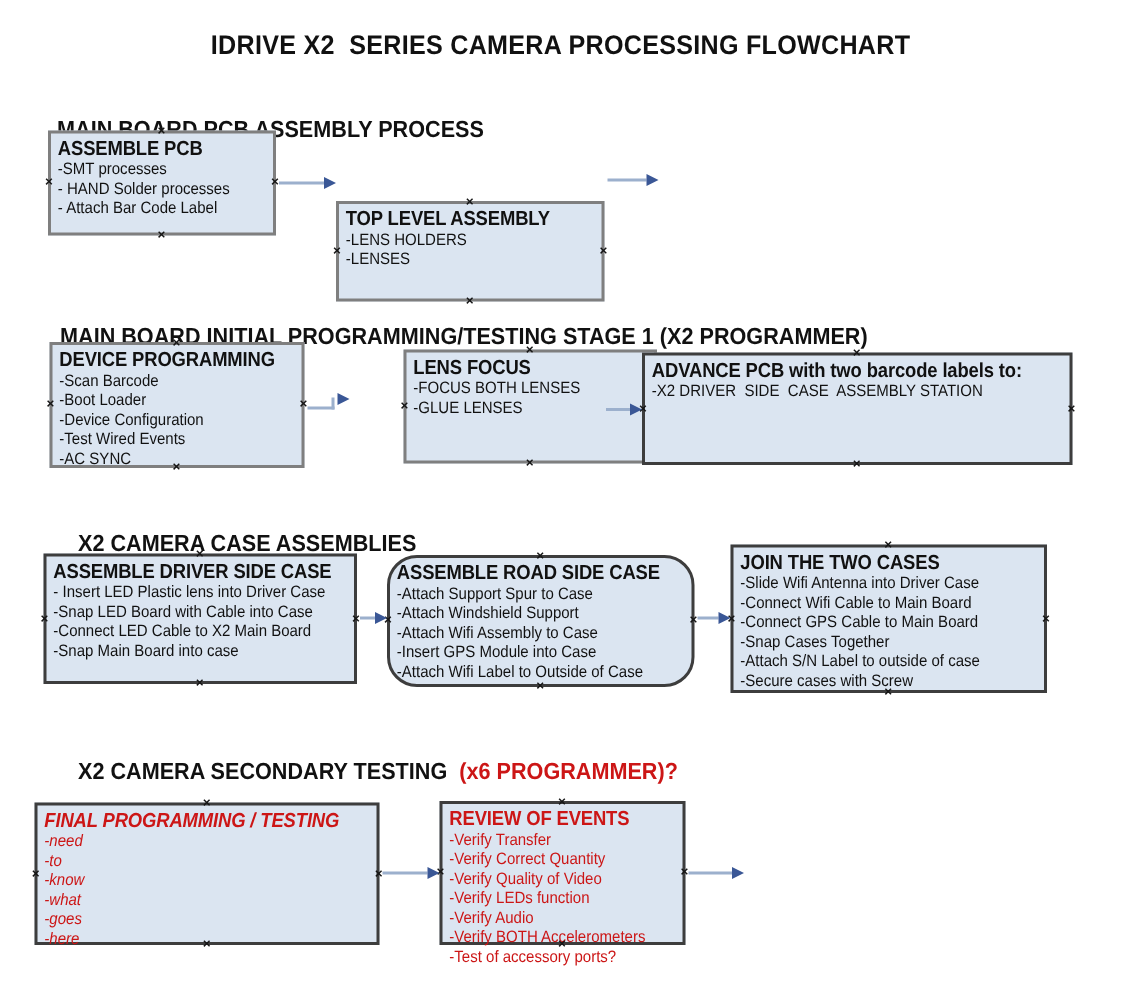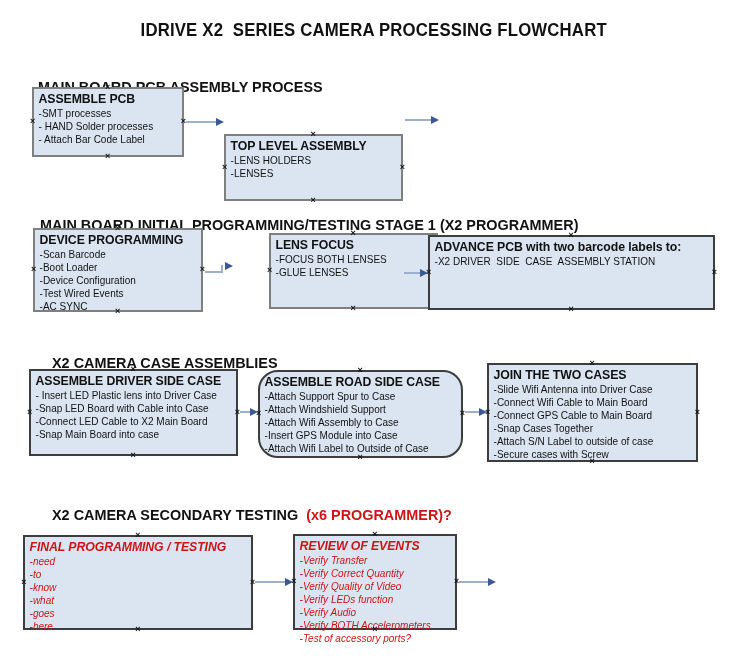--- a/index.html
+++ b/index.html
@@ -33,21 +33,21 @@
   .b00{left:32px;top:87px;width:152px;height:70px;}
   .b01{left:224px;top:88px;width:179px;height:67px;margin-top:46px;}
   .b02{left:439px;top:84px;width:179px;height:73px;}
   .b10{left:33px;top:228px;width:170px;height:84px;}
   .b11{left:233px;top:233px;width:169px;height:76px;margin-left:36px;}
   .b12{left:428px;top:235px;width:287px;height:75px;}
   .b20{left:29px;top:369px;width:209px;height:87px;}
   .b21{left:258px;top:370px;width:205px;height:88px;border-radius:20px;}
   .b22{left:487px;top:363px;width:211px;height:99px;}
   .b30{left:23px;top:535px;width:230px;height:95px;font-style:italic;}
-  .b31{left:293px;top:534px;width:164px;height:96px;font-style:italic;}
+  .b31{left:293px;top:534px;width:164px;height:96px;}
   .b32{left:496px;top:541px;width:231px;height:82px;}
 
   .handle{position:absolute;font-size:9px;line-height:9px;color:#151515;
           font-weight:bold;pointer-events:none;}
   .handle::before{content:"\00d7";}
   .handle.n{top:-6px;left:50%;margin-left:-3px;}
   .handle.s{bottom:-6px;left:50%;margin-left:-3px;}
   .handle.w{left:-4px;top:50%;margin-top:-5px;}
   .handle.e{right:-4px;top:50%;margin-top:-5px;}
 

